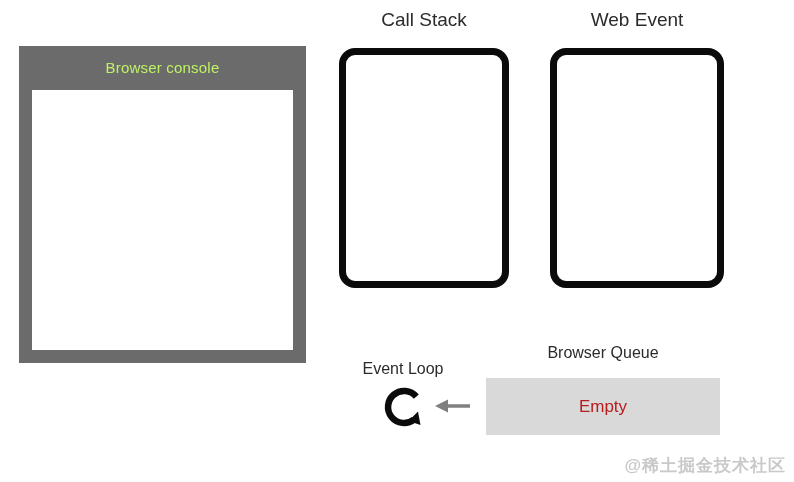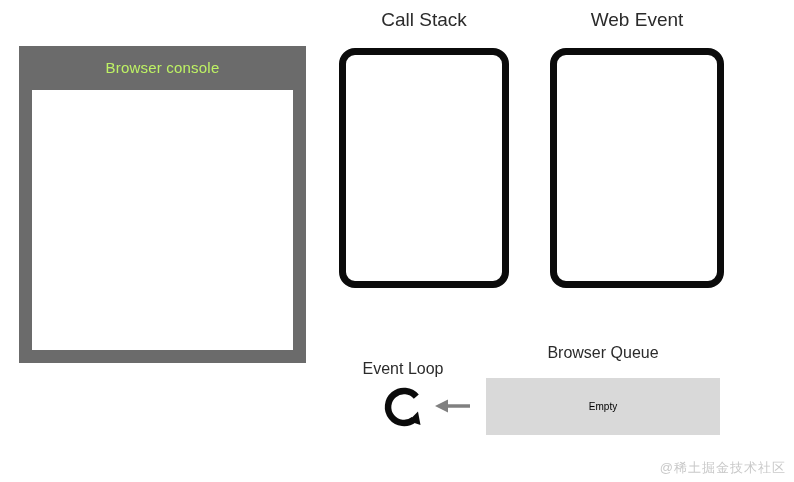--- a/index.html
+++ b/index.html
@@ -76,31 +76,32 @@
   .queue-box {
     position: absolute;
     left: 486px; top: 378px;
     width: 234px; height: 57px;
     background: #d9d9d9;
     display: flex;
     align-items: center;
     justify-content: center;
   }
   .queue-state {
-    color: #000000;
-    font-size: 10px;
+    color: #b91c1c;
+    font-size: 17px;
   }
 
   
   .watermark {
     position: absolute;
     right: 8px; bottom: 5px;
     color: #c9c9c9;
-    font-size: 13px;
+    font-size: 17px;
     letter-spacing: 1px;
+    font-weight: bold;
   }
 </style>
 </head>
 <body>
 
 <div class="stage">
 
   <div class="console-frame">
     <div class="console-title">Browser console</div>
     <div class="console-screen"></div>

